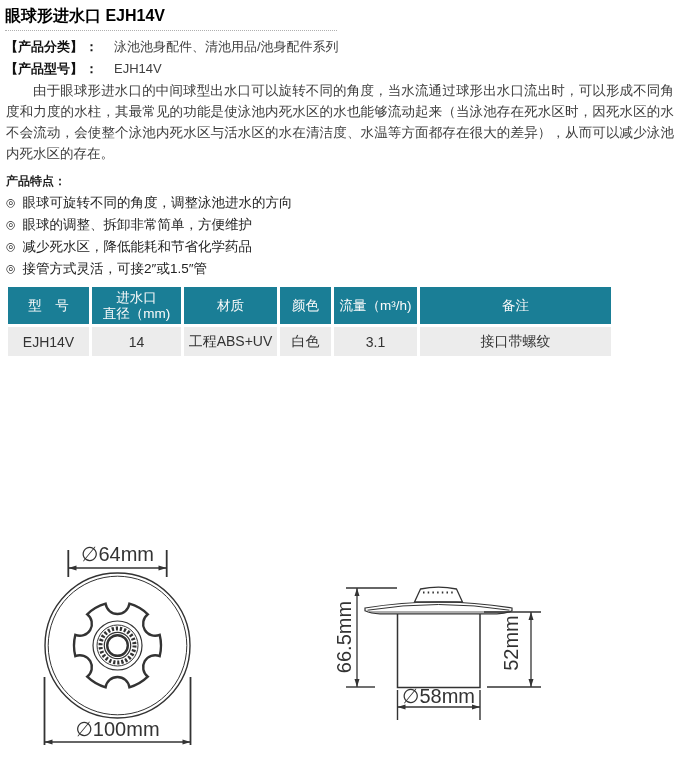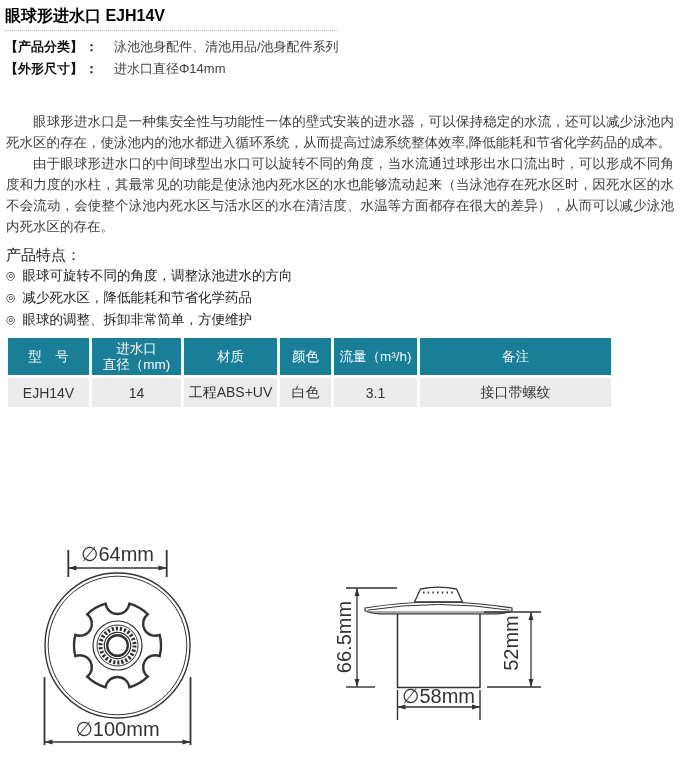--- a/index.html
+++ b/index.html
@@ -16,21 +16,21 @@
   .info-row { height:22px; line-height:22px; font-size:13px; white-space:nowrap; }
   .info-label { font-weight:bold; color:#111; }
   .info-colon { font-weight:bold; color:#111; margin-left:2px; }
   .info-value { margin-left:16px; color:#404040; }
   .para {
     margin:31px 8px 0 6px; font-size:13.5px; line-height:21px; color:#3d3d3d;
     text-indent:2em; text-align:justify;
   }
   .para.second { margin-top:0; }
   .features { margin:7px 0 0 6px; }
-  .features-heading { font-size:15px; font-weight:normal; color:#222; line-height:21px; }
+  .features-heading { font-size:12px; font-weight:bold; color:#222; line-height:21px; }
   .feature-item { font-size:13.5px; font-weight:normal; color:#222; line-height:21px; white-space:nowrap; }
   .feature-bullet { font-size:11px; margin-right:7px; position:relative; top:-1px; color:#222; }
   .spec-table { border-collapse:collapse; table-layout:fixed; margin:4px 0 0 5px; }
   .spec-table th {
     background:#1a7e96; color:#fbfbfb; font-weight:normal; font-size:13.5px;
     height:37px; border:3px solid #fff; text-align:center; vertical-align:middle; padding:0;
   }
   .spec-table th.two-line { white-space:pre-line; line-height:16px;margin-left:31px; }
   .spec-table td {
     background:#ececec; color:#333; font-size:14px;
@@ -47,32 +47,32 @@
 <div class="page">
 
   <h1 class="title">眼球形进水口 EJH14V</h1>
   <div class="title-rule"></div>
 
   <div class="info">
     <div class="info-row">
       <span class="info-label">【产品分类】</span><span class="info-colon">：</span><span class="info-value">泳池池身配件、清池用品/池身配件系列</span>
     </div>
     <div class="info-row">
-      <span class="info-label">【外形尺寸】</span><span class="info-colon">：</span><span class="info-value">进水口直径Φ14mm</span>
+      <span class="info-label">【产品型号】</span><span class="info-colon">：</span><span class="info-value">EJH14V</span>
     </div>
   </div>
 
-  <p class="para">眼球形进水口是一种集安全性与功能性一体的壁式安装的进水器，可以保持稳定的水流，还可以减少泳池内死水区的存在，使泳池内的池水都进入循环系统，从而提高过滤系统整体效率,降低能耗和节省化学药品的成本。</p>
   <p class="para second">由于眼球形进水口的中间球型出水口可以旋转不同的角度，当水流通过球形出水口流出时，可以形成不同角度和力度的水柱，其最常见的功能是使泳池内死水区的水也能够流动起来（当泳池存在死水区时，因死水区的水不会流动，会使整个泳池内死水区与活水区的水在清洁度、水温等方面都存在很大的差异），从而可以减少泳池内死水区的存在。</p>
 
   <div class="features">
     <div class="features-heading">产品特点：</div>
     <div class="feature-item"><span class="feature-bullet">◎</span><span>眼球可旋转不同的角度，调整泳池进水的方向</span></div>
+    <div class="feature-item"><span class="feature-bullet">◎</span><span>眼球的调整、拆卸非常简单，方便维护</span></div>
     <div class="feature-item"><span class="feature-bullet">◎</span><span>减少死水区，降低能耗和节省化学药品</span></div>
-    <div class="feature-item"><span class="feature-bullet">◎</span><span>眼球的调整、拆卸非常简单，方便维护</span></div>
+    <div class="feature-item"><span class="feature-bullet">◎</span><span>接管方式灵活，可接2″或1.5″管</span></div>
   </div>
 
   <table class="spec-table">
     <colgroup>
       <col style="width:84px">
         <col style="width:92px">
         <col style="width:96px">
         <col style="width:54px">
         <col style="width:86px">
         <col style="width:194px">

